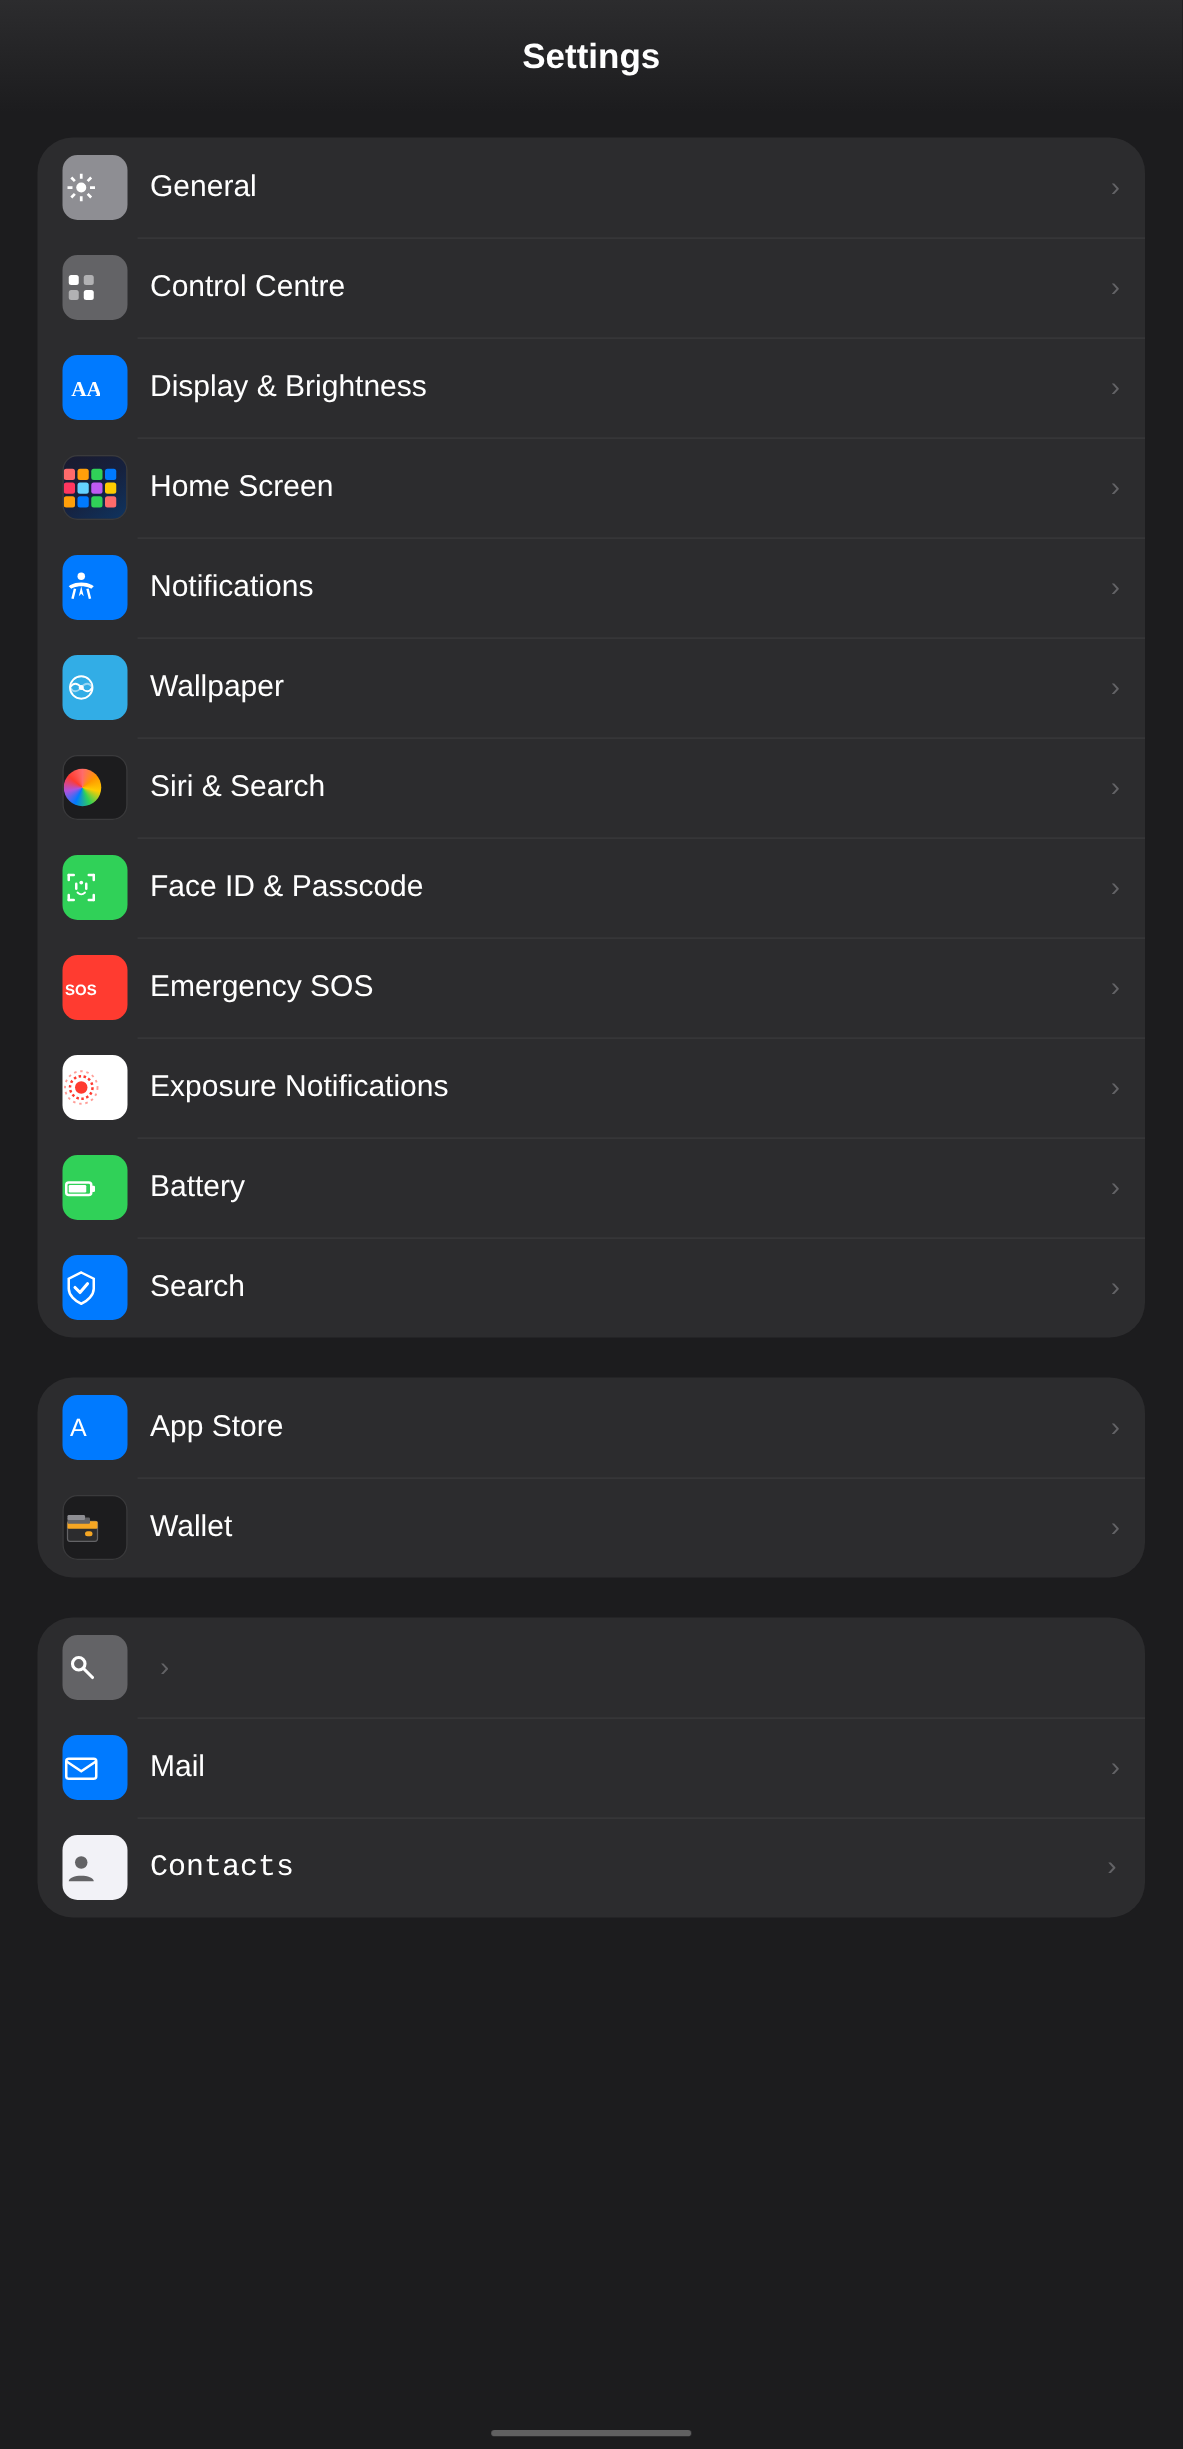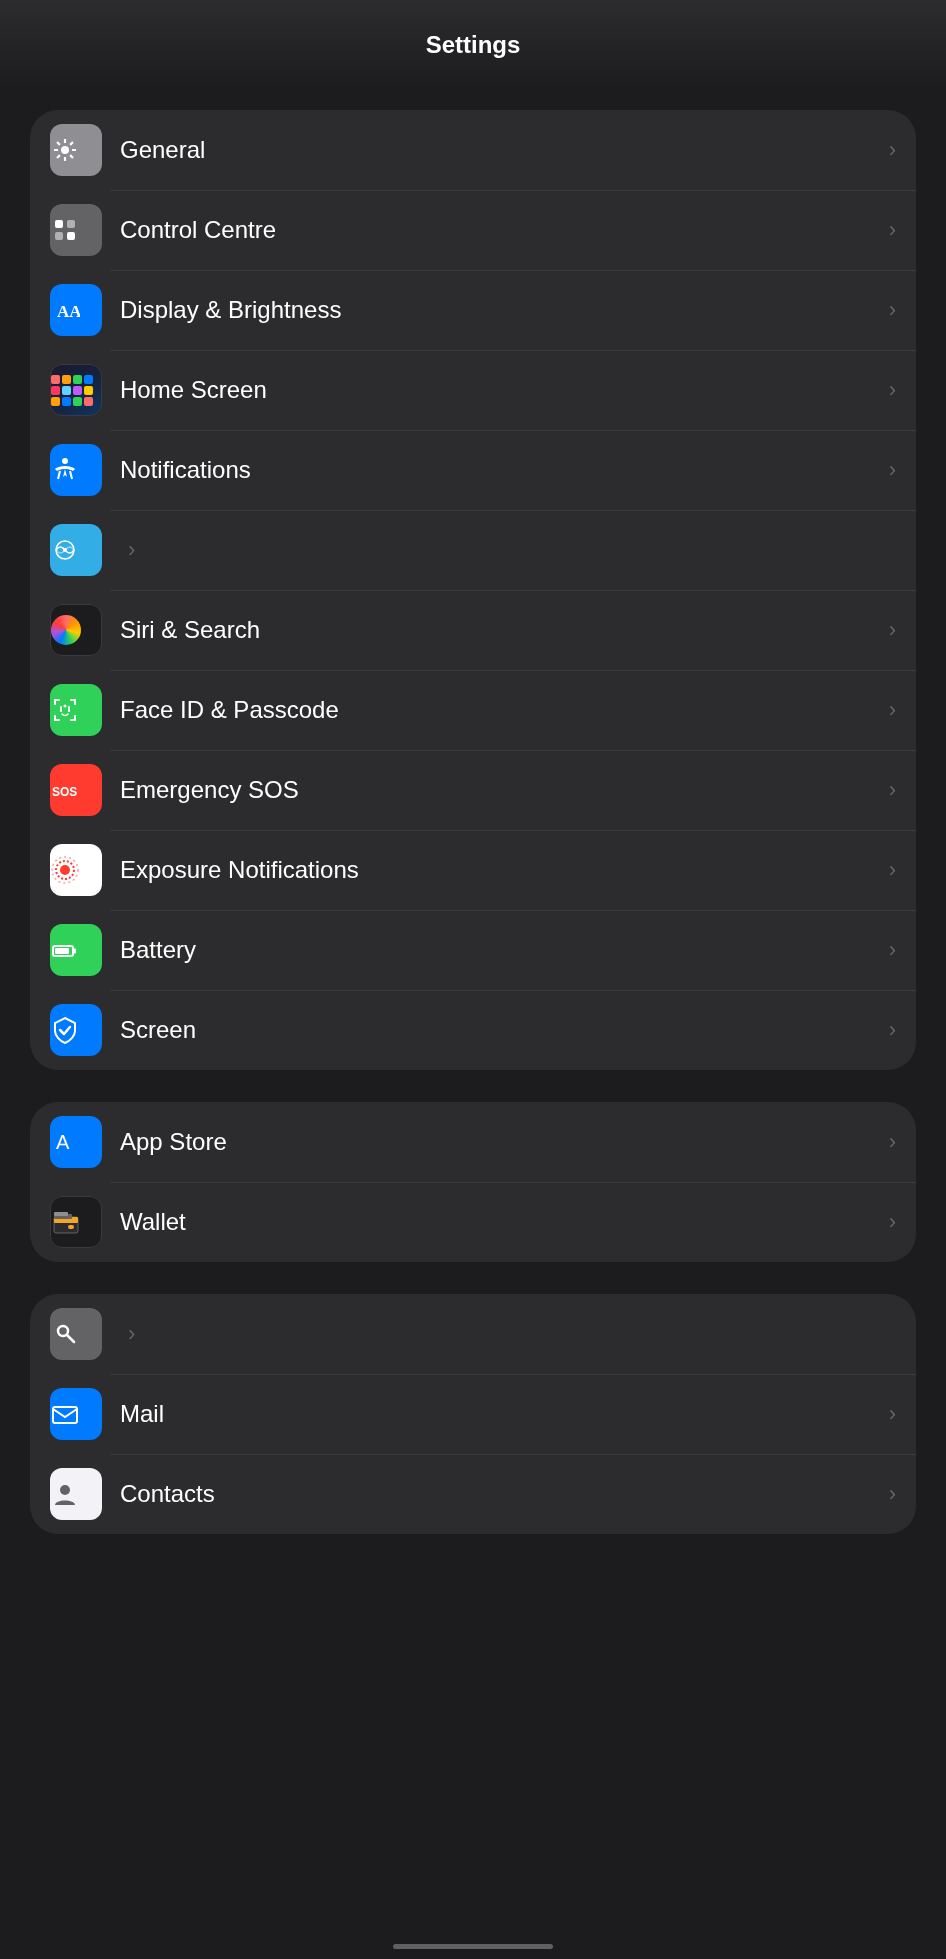--- a/index.html
+++ b/index.html
@@ -18,21 +18,21 @@
       height: 90px;
       display: flex;
       align-items: center;
       justify-content: center;
       position: sticky;
       top: 0;
       z-index: 10;
     }
 
     .top-bar-title {
-      font-size: 24px;
+      font-size: 28px;
       font-weight: 700;
       color: #ffffff;
     }
 
     .content {
       padding: 20px 30px;
       display: flex;
       flex-direction: column;
       gap: 32px;
     }
@@ -210,20 +210,21 @@
 
     <div class="settings-row">
       <div class="icon-wrap icon-wallpaper">
         <svg viewBox="0 0 30 30" fill="white">
           <circle cx="15" cy="15" r="9" fill="none" stroke="white" stroke-width="1.5"></circle>
           <path d="M6 15 Q10 9 15 15 Q20 21 24 15" stroke="white" stroke-width="1.5" fill="none"></path>
           <path d="M6 15 Q10 21 15 15 Q20 9 24 15" stroke="white" stroke-width="1.5" fill="none" opacity="0.5"></path>
           <circle cx="15" cy="15" r="2"></circle>
         </svg>
       </div>
+      <span class="row-label">Wallpaper</span>
       <span class="chevron">›</span>
     </div>
 
     <div class="settings-row">
       <div class="icon-wrap" style="background:#1c1c1e;border:1px solid #3a3a3c;">
         <div class="siri-gradient"></div>
       </div>
       <span class="row-label">Siri &amp; Search</span>
       <span class="chevron">›</span>
     </div>
@@ -283,21 +284,21 @@
       <span class="chevron">›</span>
     </div>
 
     <div class="settings-row">
       <div class="icon-wrap icon-privacy">
         <svg viewBox="0 0 30 30" fill="white">
           <path d="M15 3 L25 8 L25 16 C25 21 20 26 15 28 C10 26 5 21 5 16 L5 8 Z" fill="none" stroke="white" stroke-width="2"></path>
           <path d="M10 15 L14 19 L20 12" stroke="white" stroke-width="2.5" fill="none" stroke-linecap="round" stroke-linejoin="round"></path>
         </svg>
       </div>
-      <span class="row-label">Screen</span>
+      <span class="row-label">Search</span>
       <span class="chevron">›</span>
     </div>
 
   </div>
 
   <div class="settings-group">
 
     <div class="settings-row">
       <div class="icon-wrap icon-appstore">
         <svg viewBox="0 0 30 30" fill="white">
@@ -341,21 +342,21 @@
       <div class="icon-wrap icon-mail">
         <svg viewBox="0 0 30 30" fill="white">
           <rect x="3" y="8" width="24" height="16" rx="2" fill="none" stroke="white" stroke-width="2"></rect>
           <path d="M3 10 L15 18 L27 10" stroke="white" stroke-width="2" fill="none"></path>
         </svg>
       </div>
       <span class="row-label">Mail</span>
       <span class="chevron">›</span>
     </div>
 
-    <div class="settings-row" style="overflow:hidden;">
+    <div class="settings-row" style="overflow:hidden;font-family:Liberation Mono, monospace;">
       <div class="icon-wrap" style="background:#f2f2f7;">
         <svg viewBox="0 0 30 30">
           <circle cx="15" cy="11" r="5" fill="#636366"></circle>
           <path d="M5 26 C5 20 25 20 25 26" fill="#636366"></path>
         </svg>
       </div>
       <span class="row-label">Contacts</span>
       <span class="chevron">›</span>
     </div>
 

